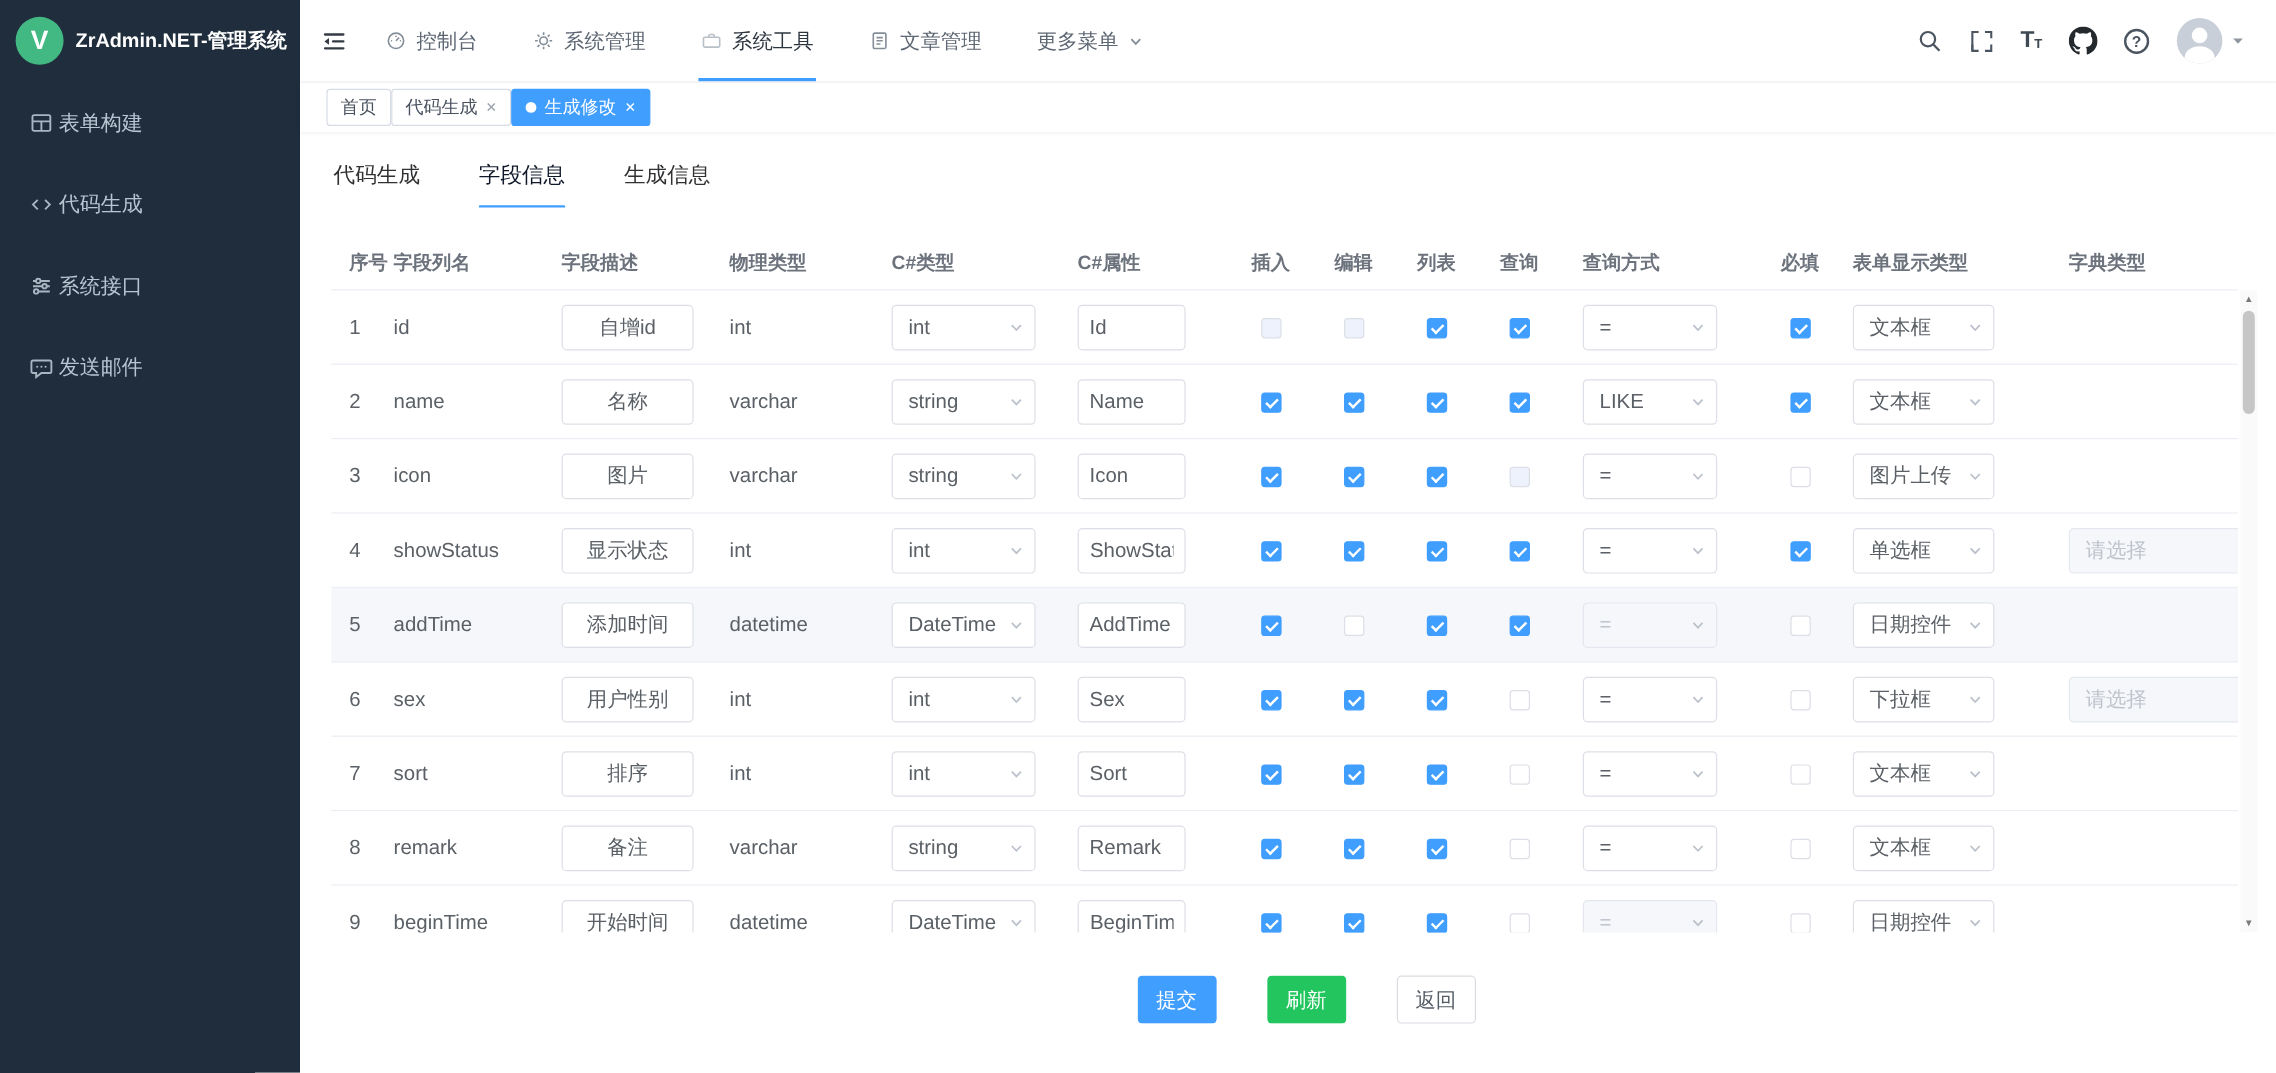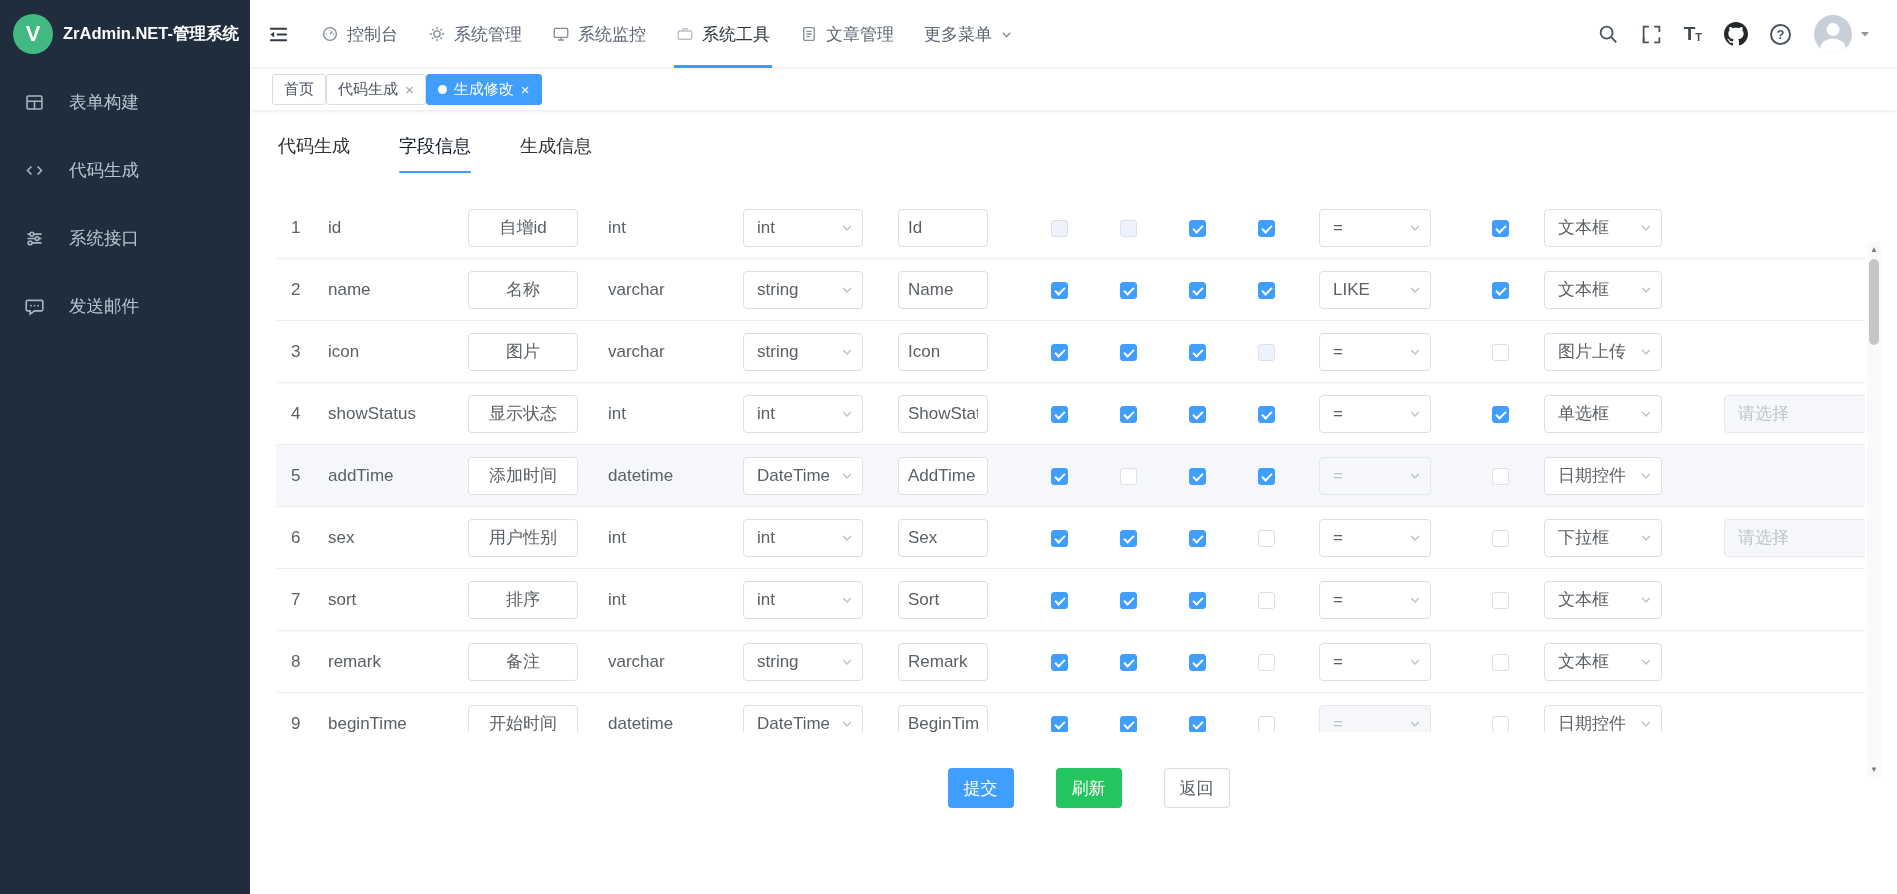--- a/index.html
+++ b/index.html
@@ -8,31 +8,31 @@
     font-family:"Liberation Sans","DejaVu Sans",sans-serif;color:#303133;
   }
   .app{display:flex;width:100%;height:100%;}
 
   
   .sidebar{width:250px;flex-shrink:0;background:#1f2d3d;}
   .logo-row{height:68px;display:flex;align-items:center;padding:0 13px;cursor:pointer;}
   .logo-badge{width:40px;height:40px;border-radius:50%;background:#42b983;color:#fff;
     font-weight:bold;font-size:22px;display:flex;align-items:center;justify-content:center;flex-shrink:0;}
   .logo-title{color:#fff;font-size:16.5px;font-weight:bold;margin-left:10px;white-space:nowrap;}
-  .menu-item{height:68px;display:flex;align-items:center;padding-left:24px;gap:24px;
+  .menu-item{height:68px;display:flex;align-items:center;padding-left:24px;gap:4px;
     color:#b8c5d1;font-size:17.5px;cursor:pointer;}
   .menu-item svg{width:21px;height:21px;color:#a9b6c2;flex-shrink:0;}
 
   
   .main{flex:1;display:flex;flex-direction:column;min-width:0;}
 
   
   .header{height:68px;display:flex;align-items:stretch;background:#fff;}
   .hamburger{width:56px;display:flex;align-items:center;justify-content:center;cursor:pointer;color:#343b44;}
-  .nav{display:flex;align-items:stretch;}
+  .nav{display:flex;align-items:stretch;gap:16px;}
   .nav-item{display:flex;align-items:center;gap:8px;padding:0 15px;font-size:17px;color:#5d6673;
     position:relative;cursor:pointer;white-space:nowrap;}
   .nav-item svg{color:#848e99;flex-shrink:0;}
   .nav-item.active{color:#2e3640;}
   .nav-item.active svg{color:#b9c0c8;}
   .nav-item.active::after{content:"";position:absolute;left:13px;right:13px;bottom:0;height:3px;background:#409eff;}
   .header-right{margin-left:auto;display:flex;align-items:center;gap:22px;padding-right:26px;}
   .icon-btn{display:flex;align-items:center;justify-content:center;color:#4a5561;cursor:pointer;}
   .fontsize{font-weight:bold;color:#3f4954;display:flex;align-items:flex-end;cursor:pointer;}
   .fontsize .big::before{content:"T";font-size:19px;}
@@ -173,27 +173,20 @@
               <path d="M12 12l3.5-3.5M12 6.5v1.2M6.5 12h1.2M16.3 12h1.2"></path>
             </svg>
           <span>控制台</span>
         </div>
         <div class="nav-item">
           <svg viewBox="0 0 24 24" width="18" height="18" fill="none" stroke="currentColor" stroke-width="1.8">
               <circle cx="12" cy="12" r="4.2"></circle>
               <path d="M12 2.5v3M12 18.5v3M2.5 12h3M18.5 12h3M5.3 5.3l2.1 2.1M16.6 16.6l2.1 2.1M5.3 18.7l2.1-2.1M16.6 7.4l2.1-2.1"></path>
             </svg>
           <span>系统管理</span>
-        </div>
-        <div class="nav-item">
-          <svg viewBox="0 0 24 24" width="18" height="18" fill="none" stroke="currentColor" stroke-width="1.8">
-              <rect x="3" y="4.5" width="18" height="12" rx="1.5"></rect>
-              <path d="M12 16.5V20M8 20h8"></path>
-            </svg>
-          <span>系统监控</span>
         </div>
         <div class="nav-item active">
           <svg viewBox="0 0 24 24" width="18" height="18" fill="none" stroke="currentColor" stroke-width="1.8">
               <rect x="3" y="8" width="18" height="11" rx="1.5"></rect>
               <path d="M9 8V6.5A1.5 1.5 0 0 1 10.5 5h3A1.5 1.5 0 0 1 15 6.5V8"></path>
             </svg>
           <span>系统工具</span>
         </div>
         <div class="nav-item">
           <svg viewBox="0 0 24 24" width="18" height="18" fill="none" stroke="currentColor" stroke-width="1.8">
@@ -269,20 +262,36 @@
 
     <div class="content">
       <div class="ctabs">
         <div class="ctab"><span>代码生成</span></div>
         <div class="ctab active"><span>字段信息</span></div>
         <div class="ctab"><span>生成信息</span></div>
       </div>
 
       <div class="table-area">
         <div class="ttable">
+          <div class="thead grid-cols">
+            <div class="th">序号</div>
+            <div class="th">字段列名</div>
+            <div class="th">字段描述</div>
+            <div class="th">物理类型</div>
+            <div class="th">C#类型</div>
+            <div class="th">C#属性</div>
+            <div class="th">插入</div>
+            <div class="th">编辑</div>
+            <div class="th">列表</div>
+            <div class="th">查询</div>
+            <div class="th">查询方式</div>
+            <div class="th">必填</div>
+            <div class="th">表单显示类型</div>
+            <div class="th">字典类型</div>
+          </div>
           <div class="tbody">
               <div class="trow grid-cols">
                 <div class="td no">1</div>
                 <div class="td">id</div>
                 <div class="td"><input class="inp" value="自增id" style=""></div>
                 <div class="td">int</div>
                 <div class="td"><span class="sel w-cstype">
                     <span class="txt">int</span>
                     <svg width="14" height="14" viewBox="0 0 14 14" fill="none" stroke="currentColor" stroke-width="1.5">
                       <path d="M3.2 5 7 9l3.8-4"></path>

